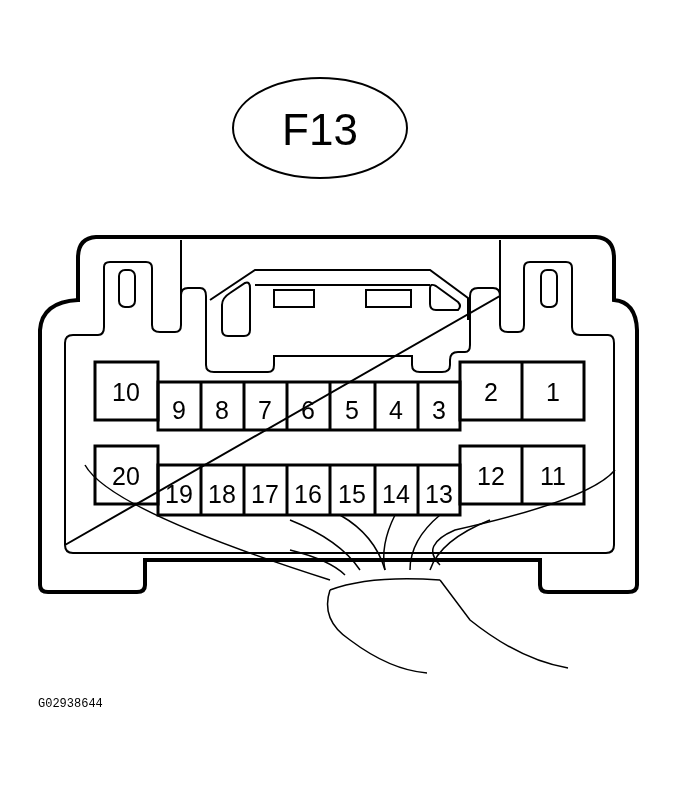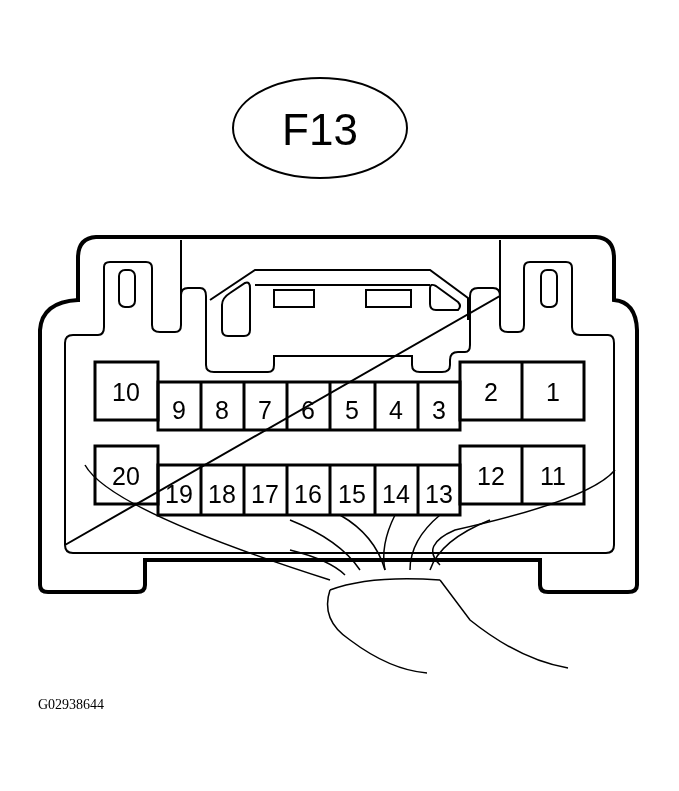--- a/index.html
+++ b/index.html
@@ -1,20 +1,20 @@
 <!DOCTYPE html>
 <html><head>
 <meta charset="utf-8">
 <style>
   html,body{margin:0;padding:0;background:#fff;}
   body{width:679px;height:791px;position:relative;overflow:hidden;font-family:"Liberation Sans",sans-serif;}
   svg{position:absolute;left:0;top:0;}
   .pin-label{font-family:"Liberation Sans",sans-serif;font-size:25px;fill:#000;text-anchor:middle;}
   .title{font-family:"Liberation Sans",sans-serif;font-size:44px;fill:#000;text-anchor:middle;}
-  .code{position:absolute;left:38px;top:697px;font-size:14px;color:#000;font-family:Liberation Serif, serif;}
+  .code{position:absolute;left:38px;top:697px;font-size:12px;color:#000;font-family:Liberation Mono, monospace;}
 </style>
 </head>
 <body>
 
 <svg width="679" height="791" viewBox="0 0 679 791">
 
   <g>
     <ellipse cx="320" cy="128" rx="87" ry="50" fill="none" stroke="#000" stroke-width="2"></ellipse>
     <text class="title" x="320" y="145">F13</text>
   </g>

